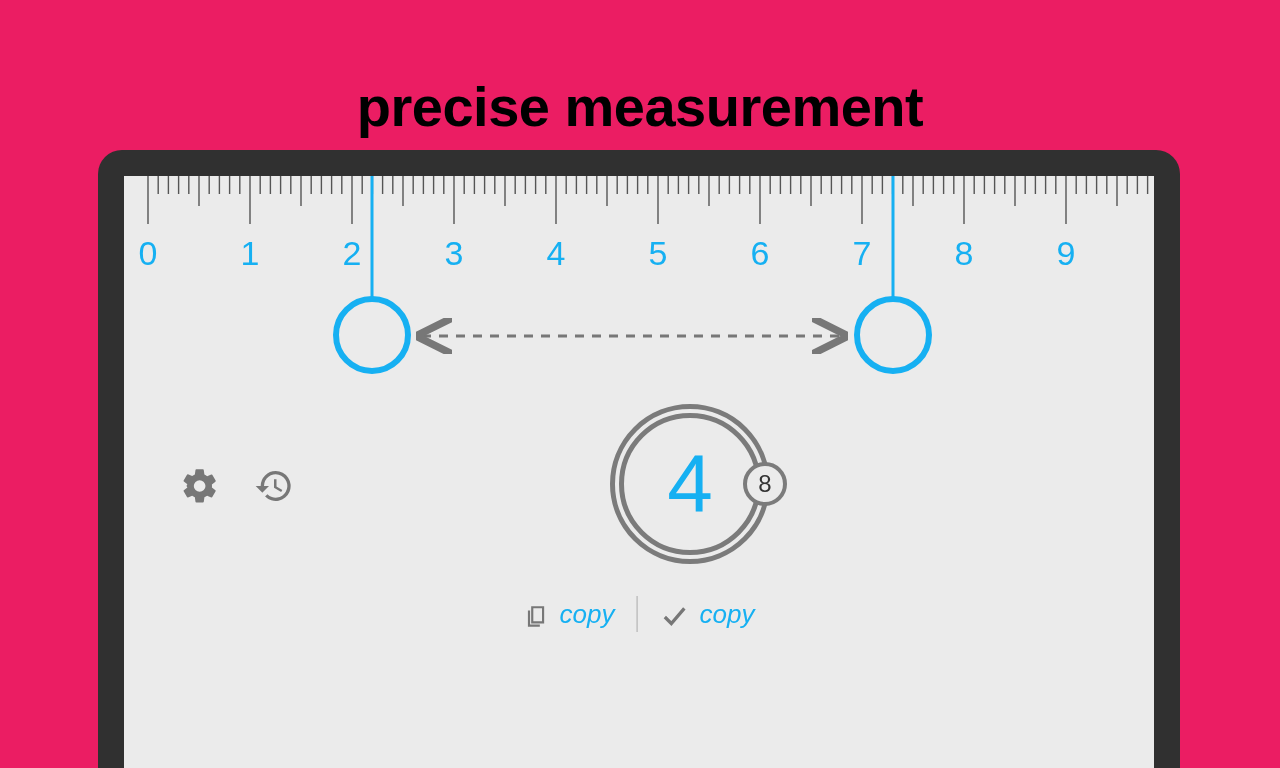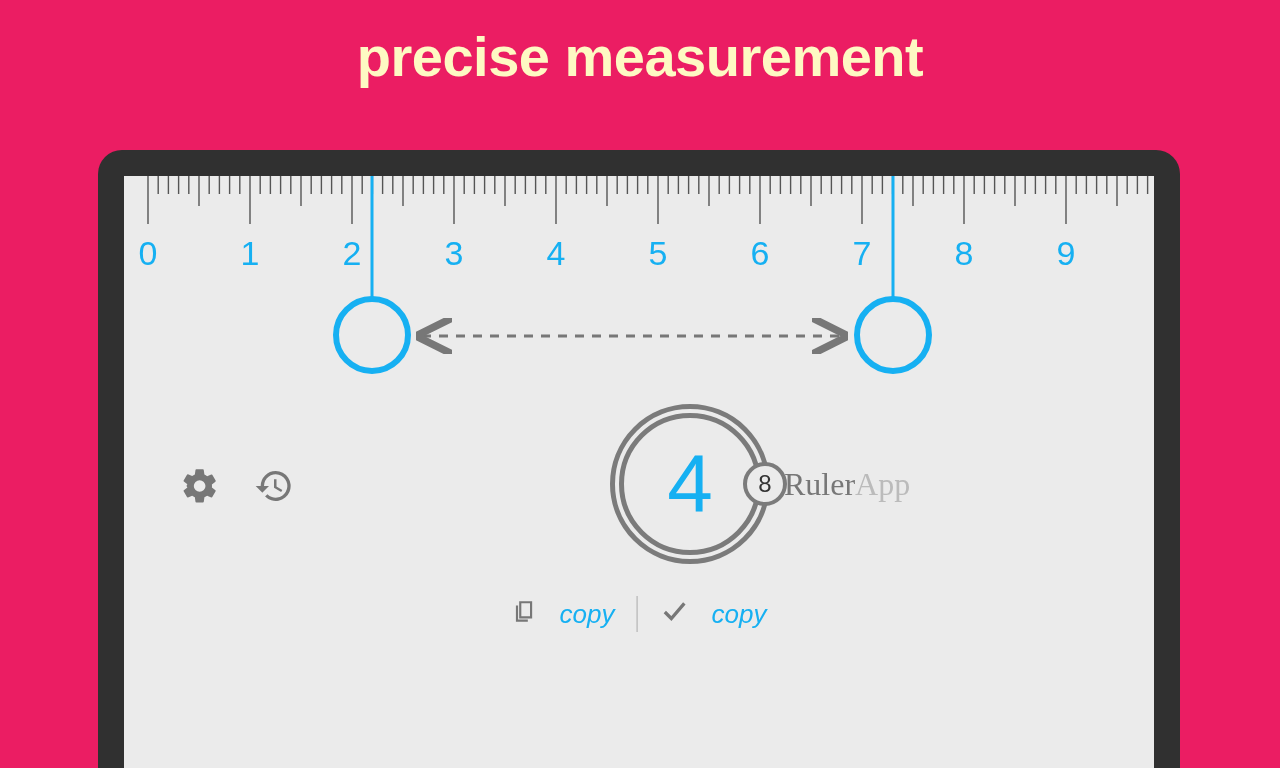--- a/index.html
+++ b/index.html
@@ -3,25 +3,25 @@
 <meta charset="utf-8">
 <style>
   * { box-sizing: border-box; margin: 0; padding: 0; }
   html, body { width: 1280px; height: 768px; overflow: hidden; }
   body {
     background: #eb1d63;
     font-family: -apple-system, BlinkMacSystemFont, "Segoe UI", Helvetica, Arial, sans-serif;
   }
 
   .hero-title {
-    color: #fef9c3;
+    color: #000000;
     font-size: 56px;
     font-weight: 700;
     text-align: center;
-    padding-top: 24px;
+    padding-top: 74px;
     letter-spacing: -0.5px;
   }
 
   .device-frame {
     position: absolute;
     left: 98px;
     top: 150px;
     width: 1082px;
     height: 618px;
     background: #303030;
@@ -159,22 +159,22 @@
     font-style: italic;
     font-weight: 500;
   }
   .action-row .divider {
     width: 1px;
     height: 36px;
     background: #aaa;
   }
   .action-item {
     display: flex;
-    align-items: flex-start;
-    gap: 22px;
+    align-items: flex-end;
+    gap: 10px;
     cursor: pointer;
   }
   .action-item svg { flex-shrink: 0; }
 </style>
 </head>
 <body>
 
 <div class="hero-title">precise measurement</div>
 
 <div class="device-frame">
@@ -308,23 +308,20 @@
       <svg viewBox="0 0 24 24" width="40" height="40">
         <path fill="#777" d="M13 3a9 9 0 0 0-9 9H1l3.89 3.89.07.14L9 12H6a7 7 0 1 1 2.05 4.95l-1.41 1.41A9 9 0 1 0 13 3zm-1 5v5l4.28 2.54.72-1.21-3.5-2.08V8z"></path>
       </svg>
     </div>
 
     <div class="measure-circle">
       <div class="measure-value">4</div>
       <div class="measure-sub">8</div>
     </div>
 
-    <div class="brand">
-      <span>Ruler</span><span class="light">App</span>
-    </div>
 
     <div class="action-row">
       <div class="action-item">
         <svg width="26" height="26" viewBox="0 0 24 24">
           <path fill="none" stroke="#777" stroke-width="2" d="M8 3h10v14H8z M5 6v14h10"></path>
         </svg>
         <span>copy</span>
       </div>
       <div class="divider"></div>
       <div class="action-item">

